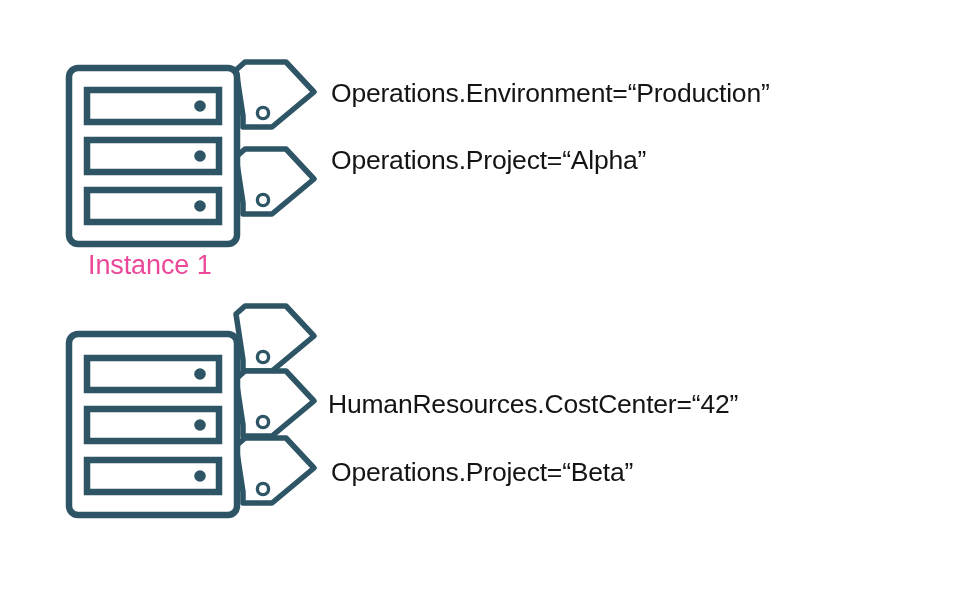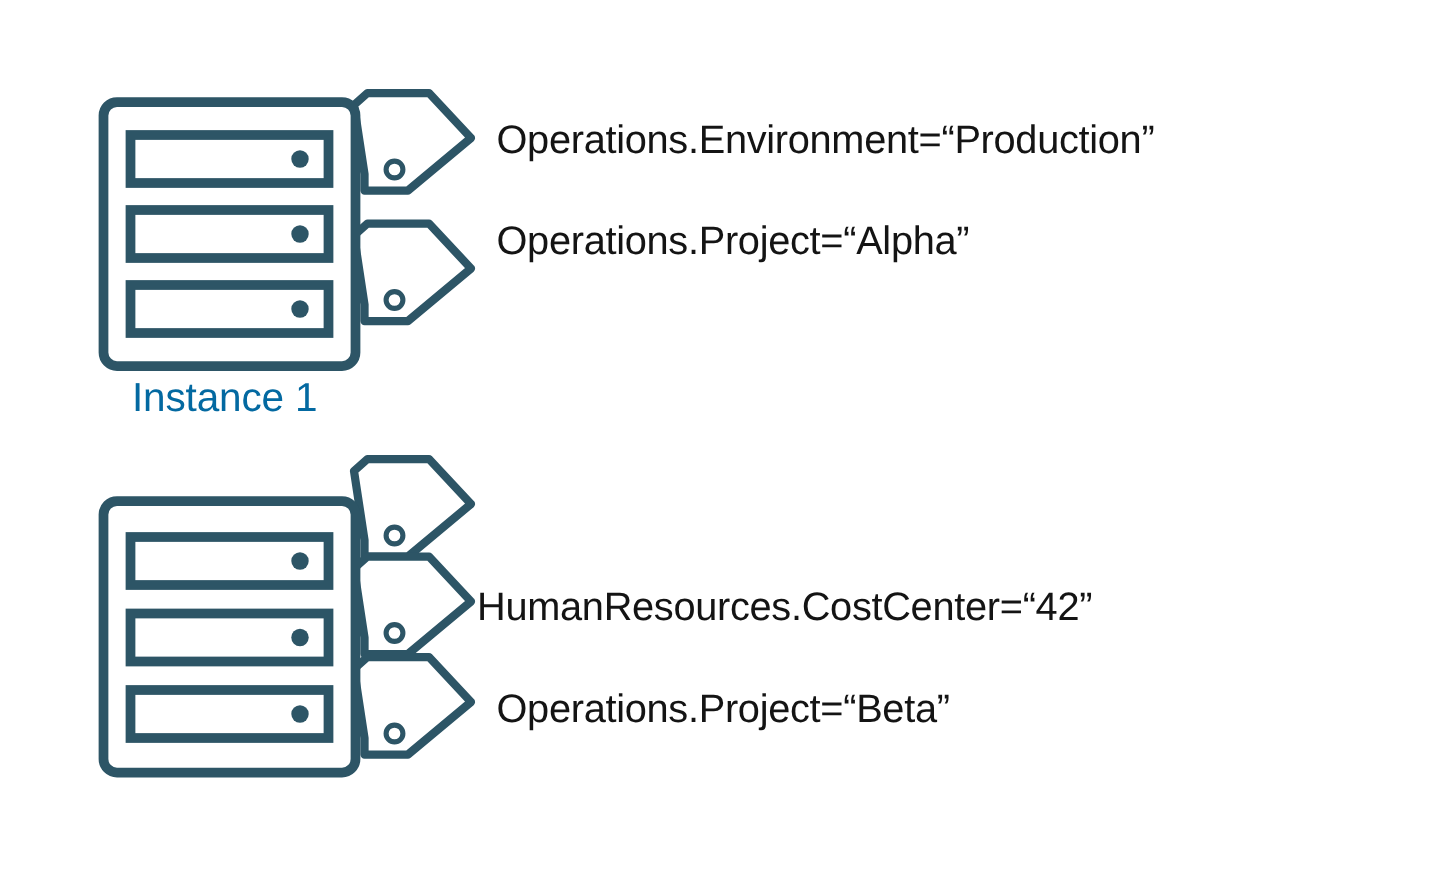--- a/index.html
+++ b/index.html
@@ -21,21 +21,21 @@
     position: absolute;
     left: 0;
     top: 0;
     width: 954px;
     height: 593px;
   }
   .instance-label {
     position: absolute;
     font-family: "Liberation Sans", sans-serif;
     font-size: 27px;
-    color: #0369a1;
+    color: #ec4899;
     white-space: nowrap;
     letter-spacing: -0.1px;
   }
   .tag-label {
     position: absolute;
     font-family: "Liberation Sans", sans-serif;
     font-size: 26.5px;
     color: #141414;
     white-space: nowrap;
     letter-spacing: -0.2px;
@@ -95,17 +95,17 @@
   </svg>
 
   <div class="instance-label" style="left:88px; top:250px;">Instance 1</div>
 
   <div class="tag-label" style="left:331px; top:145px;">Operations.Project=“Alpha”</div>
 
   <div class="tag-label" style="left:331px; top:78px;">Operations.Environment=“Production”</div>
 
 
 
-  <div class="tag-label" style="left:318px; top:389px;text-align:right;">HumanResources.CostCenter=“42”</div>
+  <div class="tag-label" style="left:328px; top:389px;text-align:right;">HumanResources.CostCenter=“42”</div>
 
   <div class="tag-label" style="left:331px; top:457px;">Operations.Project=“Beta”</div>
 
 </div>
 
 </body></html>

